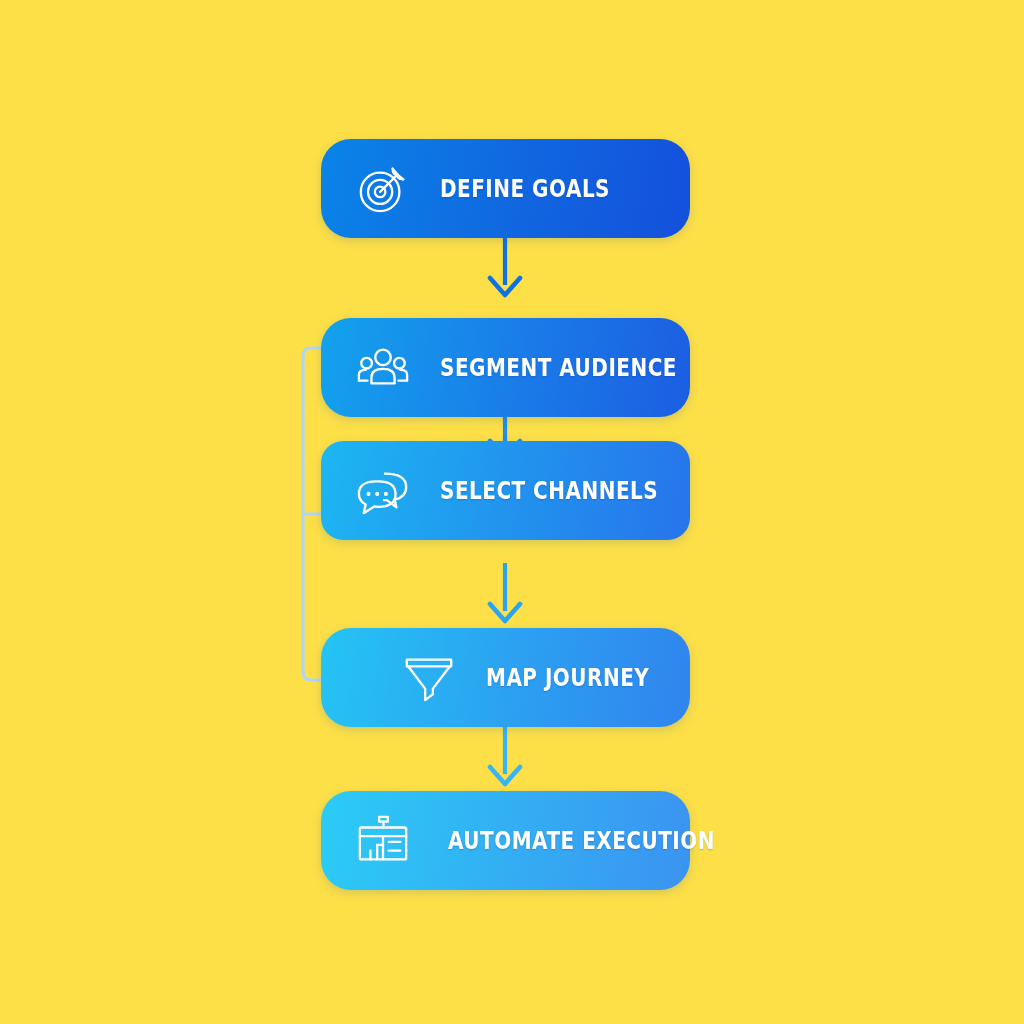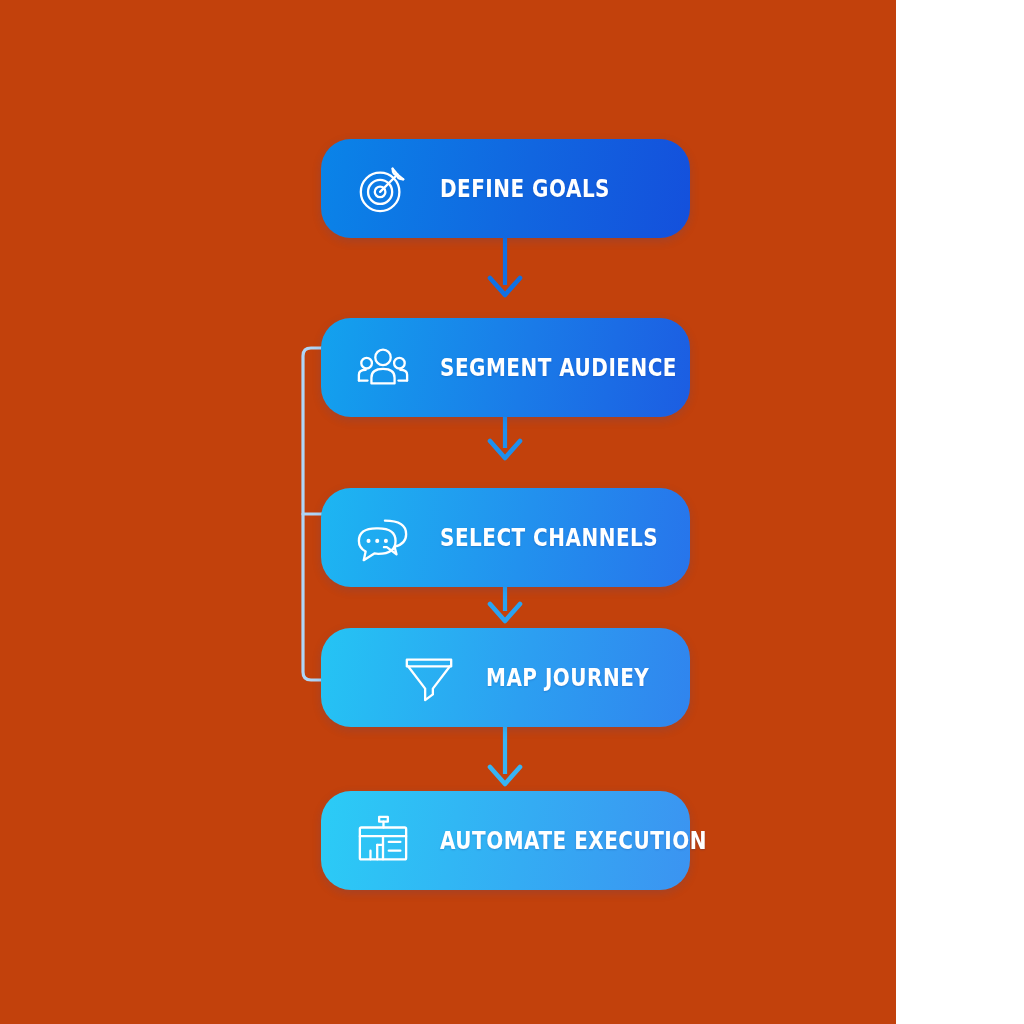--- a/index.html
+++ b/index.html
@@ -8,23 +8,23 @@
     background: #ffffff;
   }
   body {
     width: 1024px;
     height: 1024px;
     font-family: "Liberation Sans", sans-serif;
     overflow: hidden;
   }
   #canvas {
     position: relative;
-    width: 896px;
+    width: 1024px;
     height: 1024px;
-    background: #c2410c;
+    background: #fde047;
   }
 
   
   .bracket {
     position: absolute;
     left: 295px;
     top: 340px;
     width: 40px;
     height: 348px;
     pointer-events: none;
@@ -71,23 +71,23 @@
     letter-spacing: 0.6px;
     text-transform: uppercase;
     transform: scaleX(0.80);
     transform-origin: left center;
     white-space: nowrap;
     text-shadow: 0 1px 2px rgba(10, 50, 130, 0.25);
   }
 
   #step-0 { top: 139px; background: linear-gradient(100deg, #0A84E8 0%, #1166E0 55%, #1450DC 100%); }
   #step-1 { top: 302px; background: linear-gradient(100deg, #13A2EE 0%, #1A7BE8 55%, #1C5DE2 100%); margin-top: 16px; }
-  #step-2 { top: 488px; background: linear-gradient(100deg, #1DB6F2 0%, #2291EE 55%, #2774EB 100%); }
+  #step-2 { top: 441px; background: linear-gradient(100deg, #1DB6F2 0%, #2291EE 55%, #2774EB 100%); border-radius: 22px; }
   #step-3 { top: 628px; background: linear-gradient(100deg, #25C4F4 0%, #2C9FF1 55%, #3084EE 100%); justify-content: flex-end; }
-  #step-4 { top: 791px; background: linear-gradient(100deg, #2BCCF6 0%, #34ACF3 55%, #3B93F1 100%); }
+  #step-4 { top: 791px; background: linear-gradient(100deg, #2BCCF6 0%, #34ACF3 55%, #3B93F1 100%); gap: 8px; }
 </style>
 </head>
 <body>
 
 <div id="canvas">
 
   <svg class="bracket" viewBox="0 0 40 348" width="40" height="348" fill="none">
     <path d="M 40 8 L 16 8 Q 8 8 8 16 L 8 332 Q 8 340 16 340 L 40 340" stroke="#AFD6F7" stroke-width="3.2" fill="none" stroke-linecap="round" stroke-linejoin="round"></path>
     <line x1="8" y1="174" x2="40" y2="174" stroke="#AFD6F7" stroke-width="3.2" stroke-linecap="round"></line>
   </svg>

